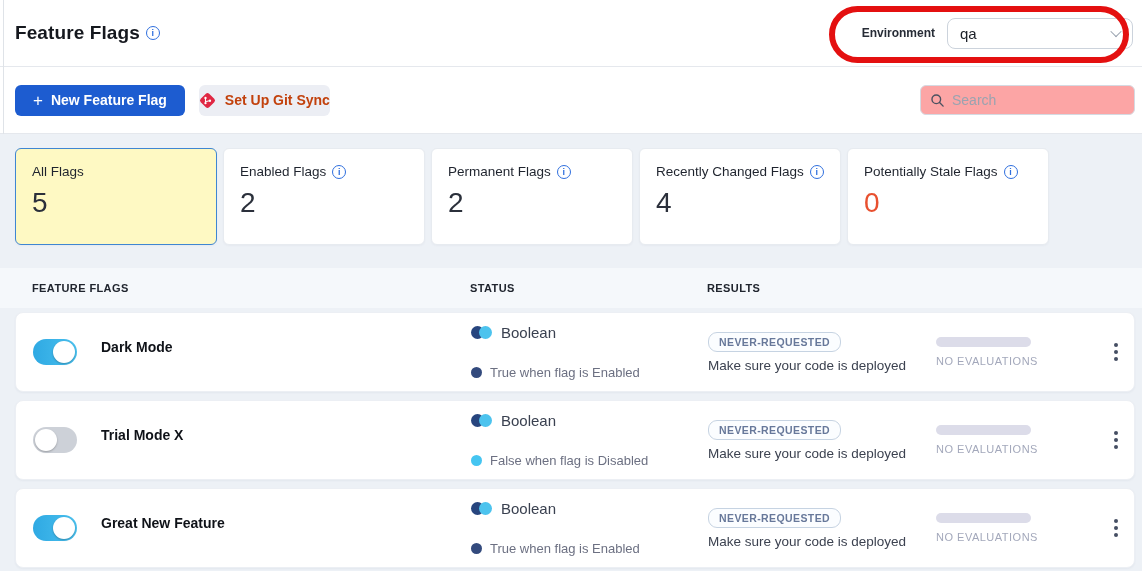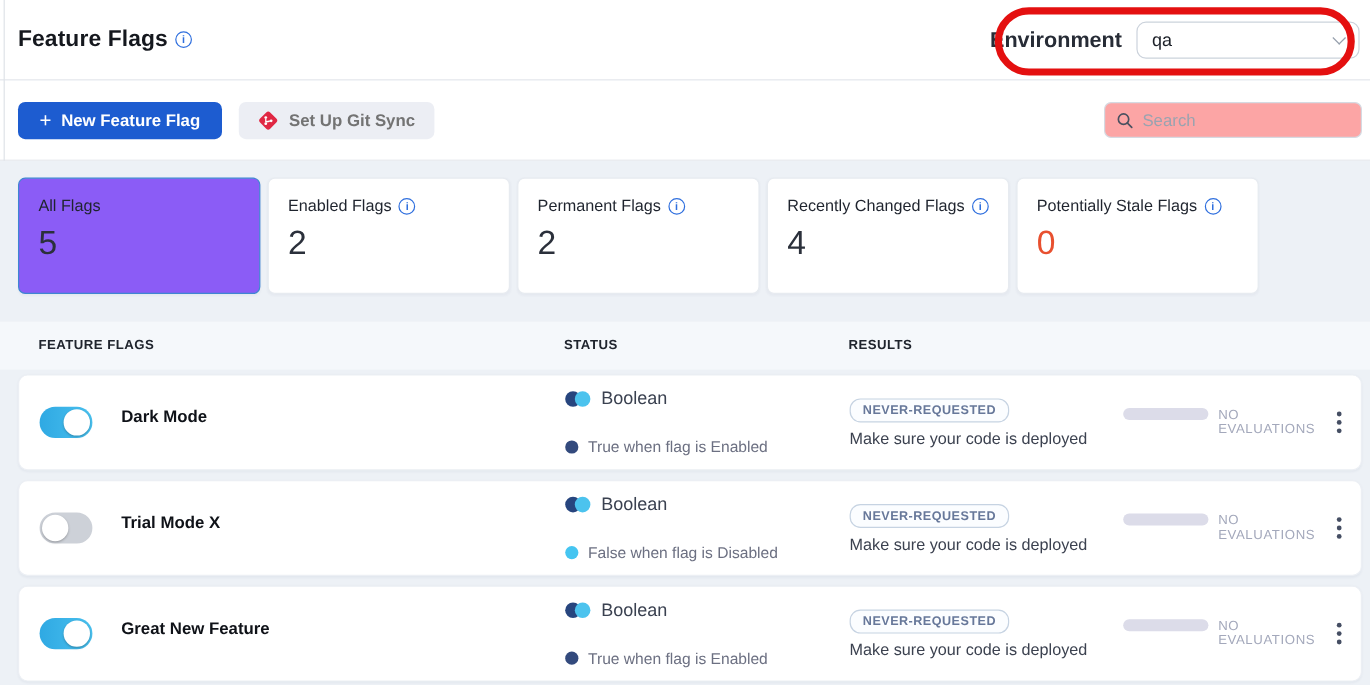--- a/index.html
+++ b/index.html
@@ -17,21 +17,21 @@
     display:flex; align-items:center; padding:0 9px 0 15px; position:relative;
   }
   .page-title { font-size:19px; font-weight:700; color:#15181e; letter-spacing:.1px; }
   .info-icon {
     display:inline-flex; align-items:center; justify-content:center;
     width:14px; height:14px; border:1.4px solid #2f6fde; border-radius:50%;
     color:#2f6fde; font-size:9px; font-weight:700; font-style:normal;
     margin-left:6px; flex:0 0 auto;
   }
   .env-group { margin-left:auto; display:flex; align-items:center; gap:12px; }
-  .env-label { font-size:18px; font-weight:600; color:#272c36; }
+  .env-label { font-size:12px; font-weight:600; color:#272c36; }
   .env-select {
     width:186px; height:31px; background:#fff; border:1px solid #ccd3dc; border-radius:8px;
     display:flex; align-items:center; padding:0 12px; font-size:15px; color:#1c2028;
     cursor:pointer;
   }
   .chevron-down {
     margin-left:auto; width:8px; height:8px;
     border-right:1.8px solid #97a0ad; border-bottom:1.8px solid #97a0ad;
     transform:rotate(45deg) translate(-1px,-1px);
   }
@@ -43,42 +43,42 @@
     display:flex; align-items:center; padding:0 7px 0 15px; gap:14px;
   }
   .btn-primary {
     background:#1d5cd0; color:#fff; font-weight:700; font-size:14px;
     height:31px; padding:0 18px; border:none; border-radius:6px;
     display:inline-flex; align-items:center; gap:8px; cursor:pointer;
     font-family:"Liberation Sans", sans-serif;
   }
   .btn-primary .plus-glyph { font-size:17px; font-weight:400; line-height:1; }
   .btn-secondary {
-    background:#eceef4; color:#737373; font-weight:700; font-size:14px;
-    height:31px; padding:0 16px; border:none; border-radius:6px;
+    background:#eceef4; color:#c2410c; font-weight:700; font-size:14px;
+    height:31px; padding:0 0; border:none; border-radius:6px;
     display:inline-flex; align-items:center; gap:9px; cursor:pointer;
     font-family:"Liberation Sans", sans-serif;
   }
   .search-box {
     margin-left:auto; width:215px; height:30px; border:1px solid #d5dae2; border-radius:6px;
     background:#fca5a5; display:flex; align-items:center; padding:0 9px; gap:7px;
   }
   .search-box input {
     border:none; outline:none; flex:1; font-size:14px; color:#343b46;
     font-family:"Liberation Sans", sans-serif; background:transparent; min-width:0;
   }
   .search-box input::placeholder { color:#9aa3b0; }
 
   
   .stats-row { display:flex; gap:6px; margin:14px 7px 23px 15px; }
   .stat-card {
     width:202px; height:97px; background:#fff; border:1px solid #e7ebf0; border-radius:6px;
     padding:15px 16px; box-shadow:0 1px 2px rgba(40,60,90,.04); cursor:pointer;
   }
-  .stat-card.selected { background:#8b5cf6; border:1px solid #3f86d2; }
+  .stat-card.selected { background:#fef9c3; border:1px solid #3f86d2; }
   .stat-label-row { display:flex; align-items:center; font-size:13.5px; color:#1f242e; }
   .stat-value { font-size:28px; color:#2b303b; margin-top:9px; line-height:1.1; }
   .stat-value.orange { color:#e8502f; }
 
   
   .table-header {
     height:40px; background:#f5f8fb; display:grid;
     grid-template-columns:438px 237px 228px 1fr; align-items:center;
     padding-left:32px; margin-bottom:4px;
   }
@@ -114,21 +114,21 @@
   .rule-dot.navy { background:#334a7d; }
   .rule-dot.cyan { background:#45c5f1; }
 
   .status-cell { display:flex; flex-direction:column; align-items:flex-start; gap:6px; }
   .status-badge {
     font-size:10.5px; font-weight:700; letter-spacing:.4px; color:#67789a;
     border:1px solid #c6d3e2; border-radius:9px; padding:3px 10px; background:#fbfdff;
   }
   .status-text { font-size:13.5px; color:#3c4250; }
 
-  .results-cell { display:flex; flex-direction:row; gap:8px; }
+  .results-cell { display:flex; flex-direction:column; gap:8px; }
   .results-bar { width:95px; height:10px; border-radius:5px; background:#dcdce9; }
   .results-text { font-size:11px; letter-spacing:.5px; color:#a3a8bb; }
 
   .kebab { display:flex; flex-direction:column; align-items:center; gap:3px; cursor:pointer; padding:6px; }
   .kebab span { width:4px; height:4px; border-radius:50%; background:#454e63; }
 
   
   .annotation {
     position:absolute; left:829px; top:6px; width:300px; height:57px;
     border:6px solid #e41010; border-radius:30px; pointer-events:none; z-index:10;

